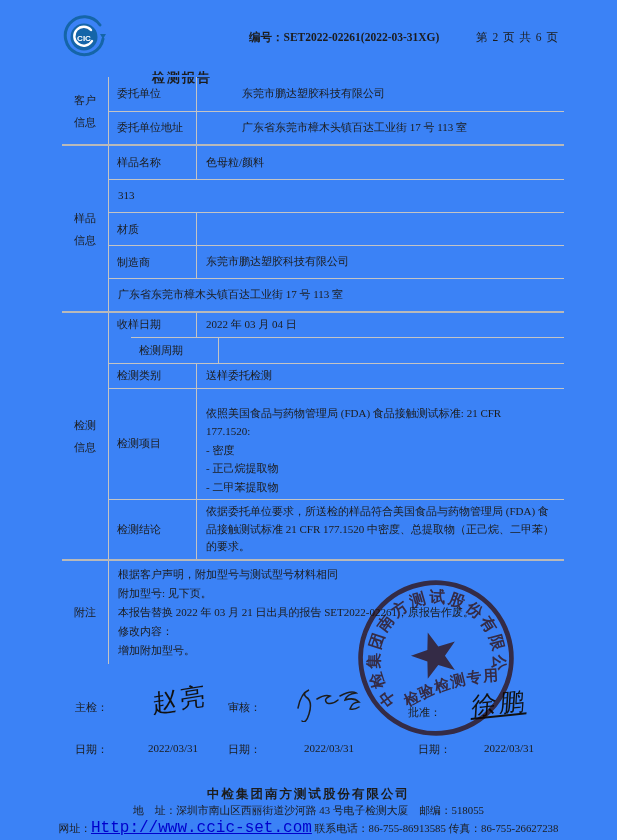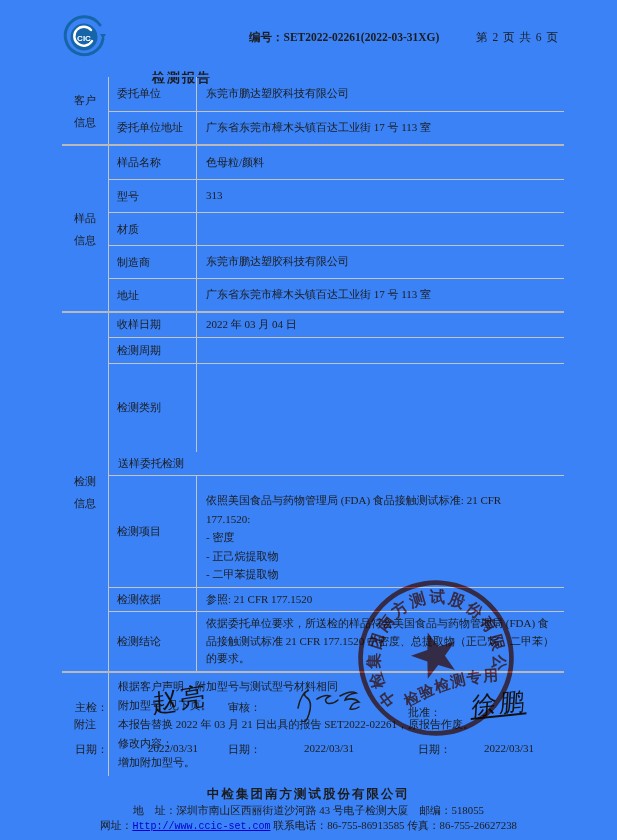--- a/index.html
+++ b/index.html
@@ -29,22 +29,22 @@
   }
   .rows { flex:1; display:flex; flex-direction:column; }
   .row { display:flex; }
   .row + .row { border-top:1px solid #c4c4c4; }
   .lab-cell {
     width:88px; flex:0 0 88px; border-right:1px solid #c4c4c4;
     display:flex; align-items:center; padding:3px 8px;
   }
   .val-cell { flex:1; display:flex; align-items:center; padding:3px 9px; line-height:17.5px; }
   .pre { white-space:pre-line; }
-  .h33 { min-height:33.5px; } .h33b { min-height:33px; }
-  .h23 { min-height:23px; } .h26 { min-height:26px; } .h25 { min-height:25px;flex-direction:column; }
+  .h33 { min-height:33.5px;gap:36px; } .h33b { min-height:33px; }
+  .h23 { min-height:23px; } .h26 { min-height:26px;margin-left:22px; } .h25 { min-height:25px; }
   .h93 { min-height:93px; } .h48 { min-height:48px; }
   .items-cell { line-height:18.6px; align-items:flex-start; padding-top:15px; }
   .note-cell {
     flex:1; padding:4px 9px; line-height:19px; white-space:pre-line;
     display:flex; align-items:center; min-height:95px;
   }
 
   
   .sg { position:absolute; font-size:11px; }
   .handwriting {
@@ -56,21 +56,21 @@
 
   
   .stamp { position:absolute; left:355px; top:577px; width:162px; height:162px;
            transform:rotate(-18deg); opacity:0.88; mix-blend-mode:multiply; pointer-events:none; }
 
   
   .ftr { position:absolute; left:0; width:617px; text-align:center; }
   .ftr-company { top:786px; font-size:12.5px; font-weight:bold; letter-spacing:2px; }
   .ftr-line2 { top:804px; font-size:10.8px; }
   .ftr-line3 { top:819px; font-size:10.8px; }
-  .ftr-link { color:#0000cc; text-decoration:underline; font-family:"Liberation Mono","DejaVu Sans Mono",monospace; font-size:10px; }
+  .ftr-link { color:#0000cc; text-decoration:underline; font-family:"Liberation Mono","DejaVu Sans Mono",monospace; font-size:16px; }
 </style>
 </head>
 <body>
 
 <div class="page">
 
   <div class="hdr-logo">
     <svg width="48" height="44" viewBox="0 0 48 44">
       <path d="M 40,10 A 19,19 0 1 0 43,24" fill="none" stroke="#1565a8" stroke-width="3" stroke-linecap="round"></path>
       <path d="M 43,24 l 3,-5 l -6,0 z" fill="#1565a8"></path>
@@ -102,32 +102,30 @@
 
     <div class="section">
       <div class="cat-cell">样品
 信息</div>
       <div class="rows">
         <div class="row h33b">
           <div class="lab-cell">样品名称</div>
           <div class="val-cell">色母粒/颜料</div>
         </div>
         <div class="row h33b">
-          <div class="lab-cell">型号</div>
           <div class="val-cell">313</div>
         </div>
         <div class="row h33b">
           <div class="lab-cell">材质</div>
         </div>
         <div class="row h33b">
           <div class="lab-cell">制造商</div>
           <div class="val-cell">东莞市鹏达塑胶科技有限公司</div>
         </div>
         <div class="row h33b">
-          <div class="lab-cell">地址</div>
           <div class="val-cell">广东省东莞市樟木头镇百达工业街 17 号 113 室</div>
         </div>
       </div>
     </div>
 
     <div class="section">
       <div class="cat-cell">检测
 信息</div>
       <div class="rows">
         <div class="row h23">
@@ -141,24 +139,20 @@
           <div class="lab-cell">检测类别</div>
           <div class="val-cell">送样委托检测</div>
         </div>
         <div class="row h93">
           <div class="lab-cell">检测项目</div>
           <div class="val-cell pre items-cell">依照美国食品与药物管理局 (FDA) 食品接触测试标准: 21 CFR
 177.1520:
 - 密度
 - 正己烷提取物
 - 二甲苯提取物</div>
-        </div>
-        <div class="row h23">
-          <div class="lab-cell">检测依据</div>
-          <div class="val-cell">参照: 21 CFR 177.1520</div>
         </div>
         <div class="row h48">
           <div class="lab-cell">检测结论</div>
           <div class="val-cell">依据委托单位要求，所送检的样品符合美国食品与药物管理局 (FDA) 食品接触测试标准 21 CFR 177.1520 中密度、总提取物（正己烷、二甲苯）的要求。</div>
         </div>
       </div>
     </div>
 
     <div class="section">
       <div class="cat-cell">附注</div>

